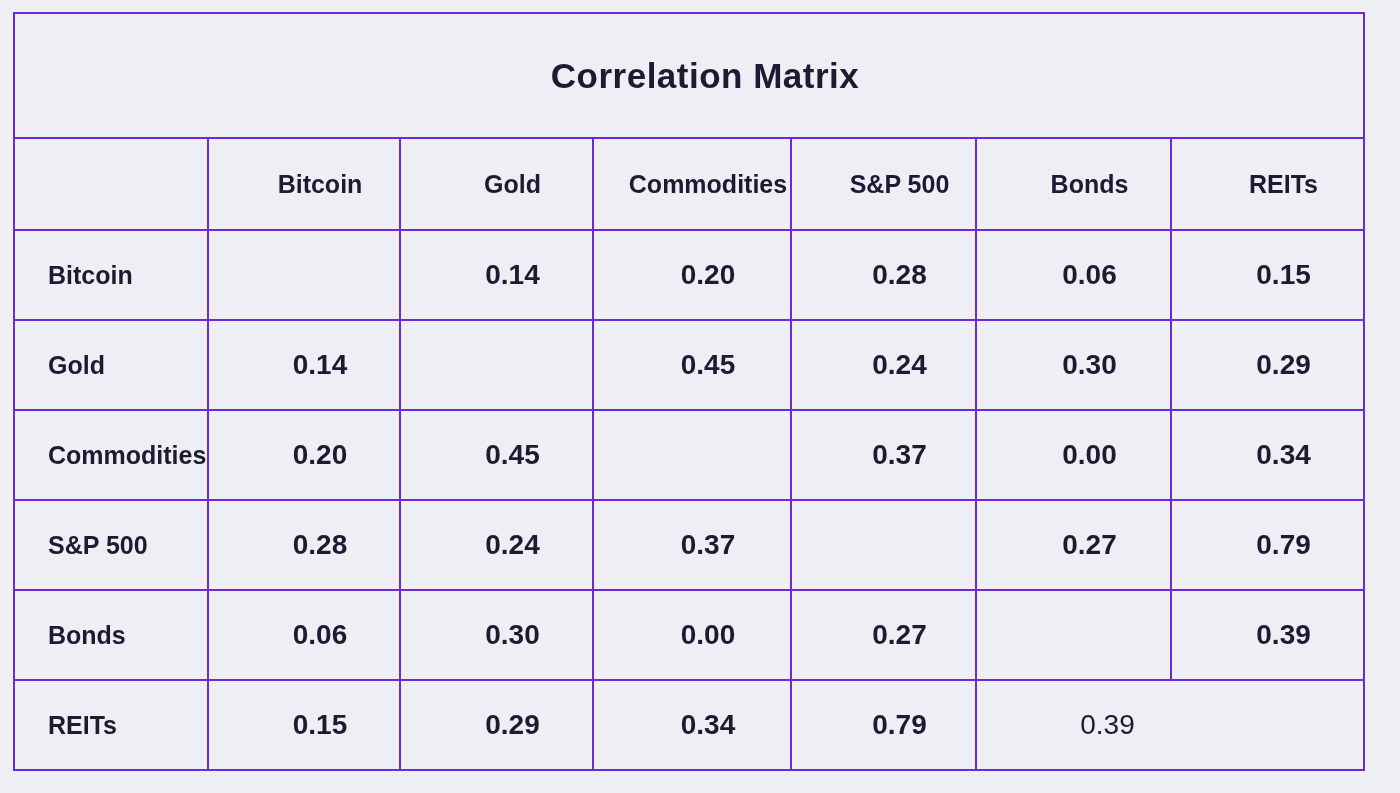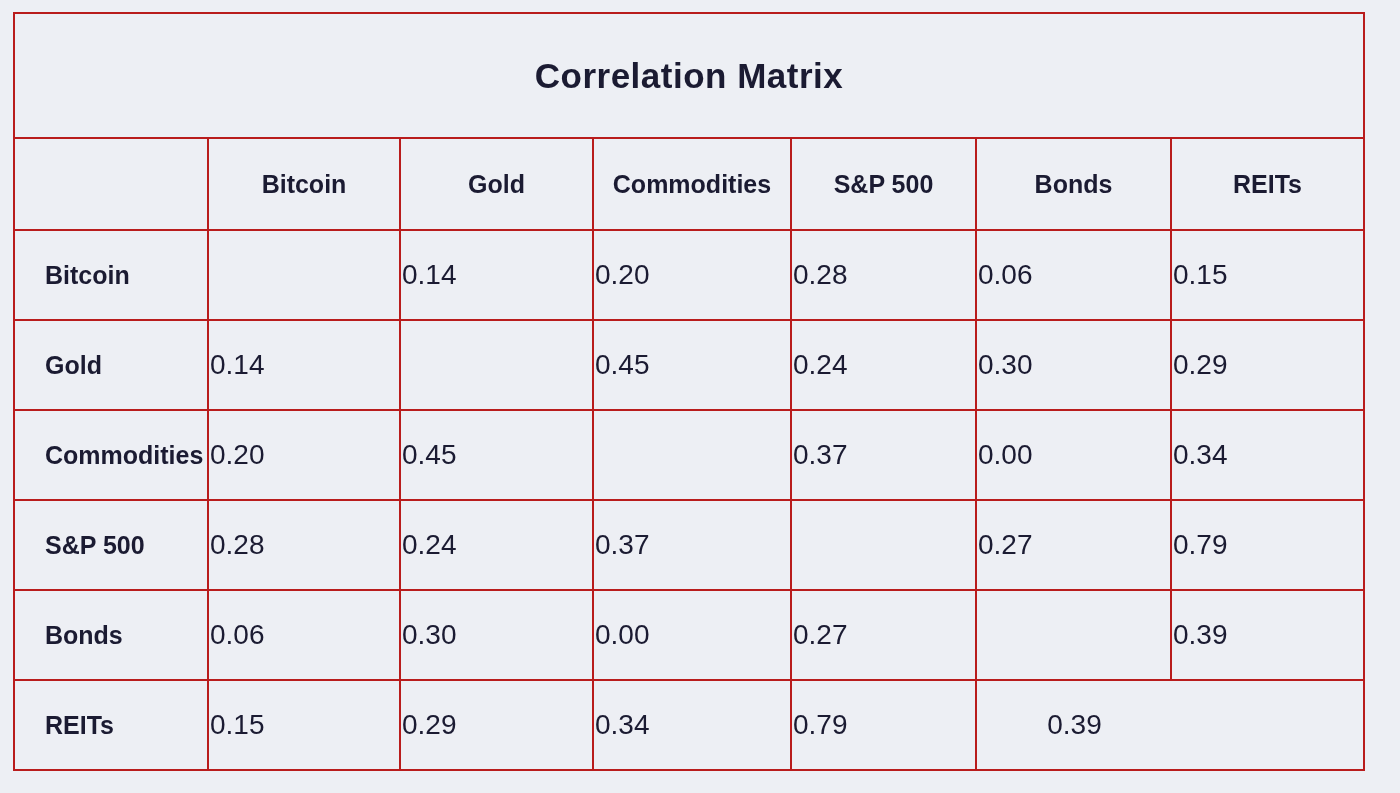--- a/index.html
+++ b/index.html
@@ -17,23 +17,24 @@
   }
   table.matrix {
     position: absolute;
     left: 13px;
     top: 12px;
     width: 1350px;
     border-collapse: collapse;
     table-layout: fixed;
   }
   table.matrix td {
-    border: 2px solid #b91c1c;
+    border: 2px solid #6d28d9;
     vertical-align: middle;
     overflow: visible;
+    padding-left: 33px;
   }
   tr.r-title { height: 125px; }
   tr.r-head  { height: 92px;  }
   tr.r-data  { height: 90px;  }
   td.title-cell {
     text-align: center;
     font-weight: bold;
     font-size: 35px;
     letter-spacing: 0.5px;
   }
@@ -44,23 +45,23 @@
     white-space: nowrap;
   }
   td.label-cell {
     text-align: left;
     padding-left: 30px;
     font-weight: bold;
     font-size: 25px;
     white-space: nowrap;
   }
   td.value-cell {
-    text-align: left;
+    text-align: center;
     font-size: 28px;
-    font-weight: normal;
+    font-weight: bold;
   }
   td.merged-cell {
     text-align: left;
     padding: 0;
     font-size: 28px;
     font-weight: normal;
   }
   td.merged-cell .half-span {
     display: inline-block;
     width: 195px;

